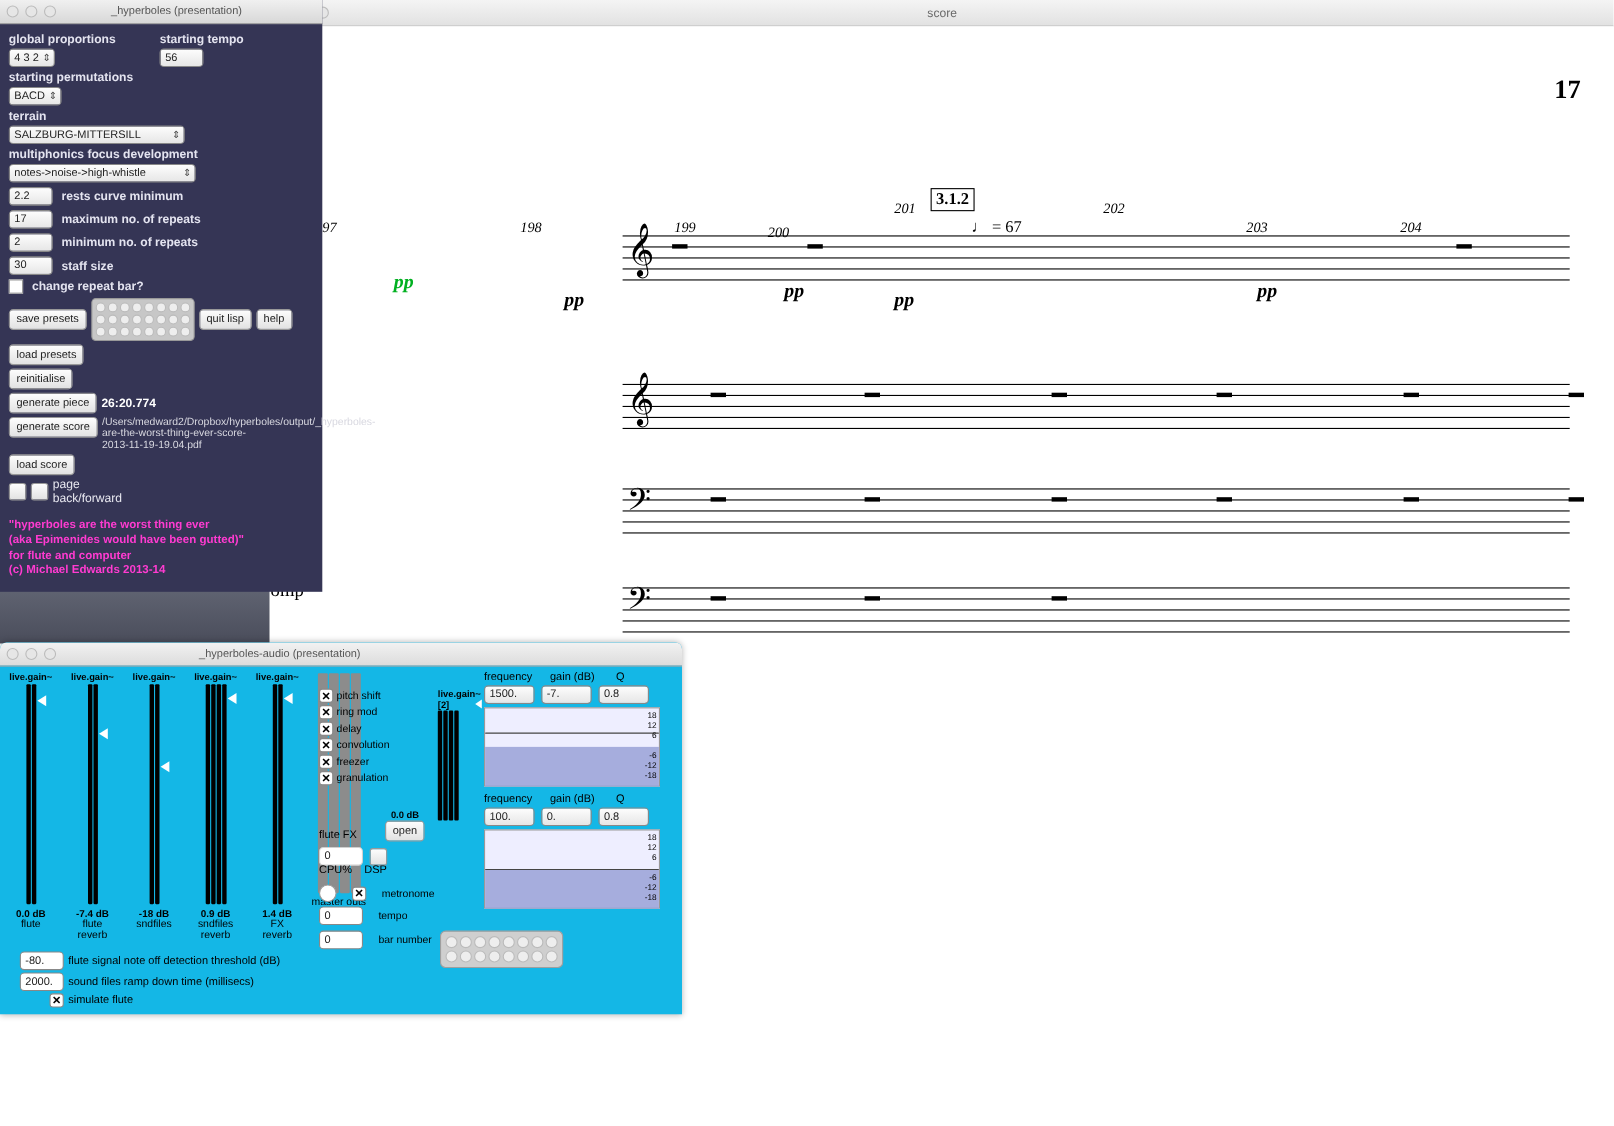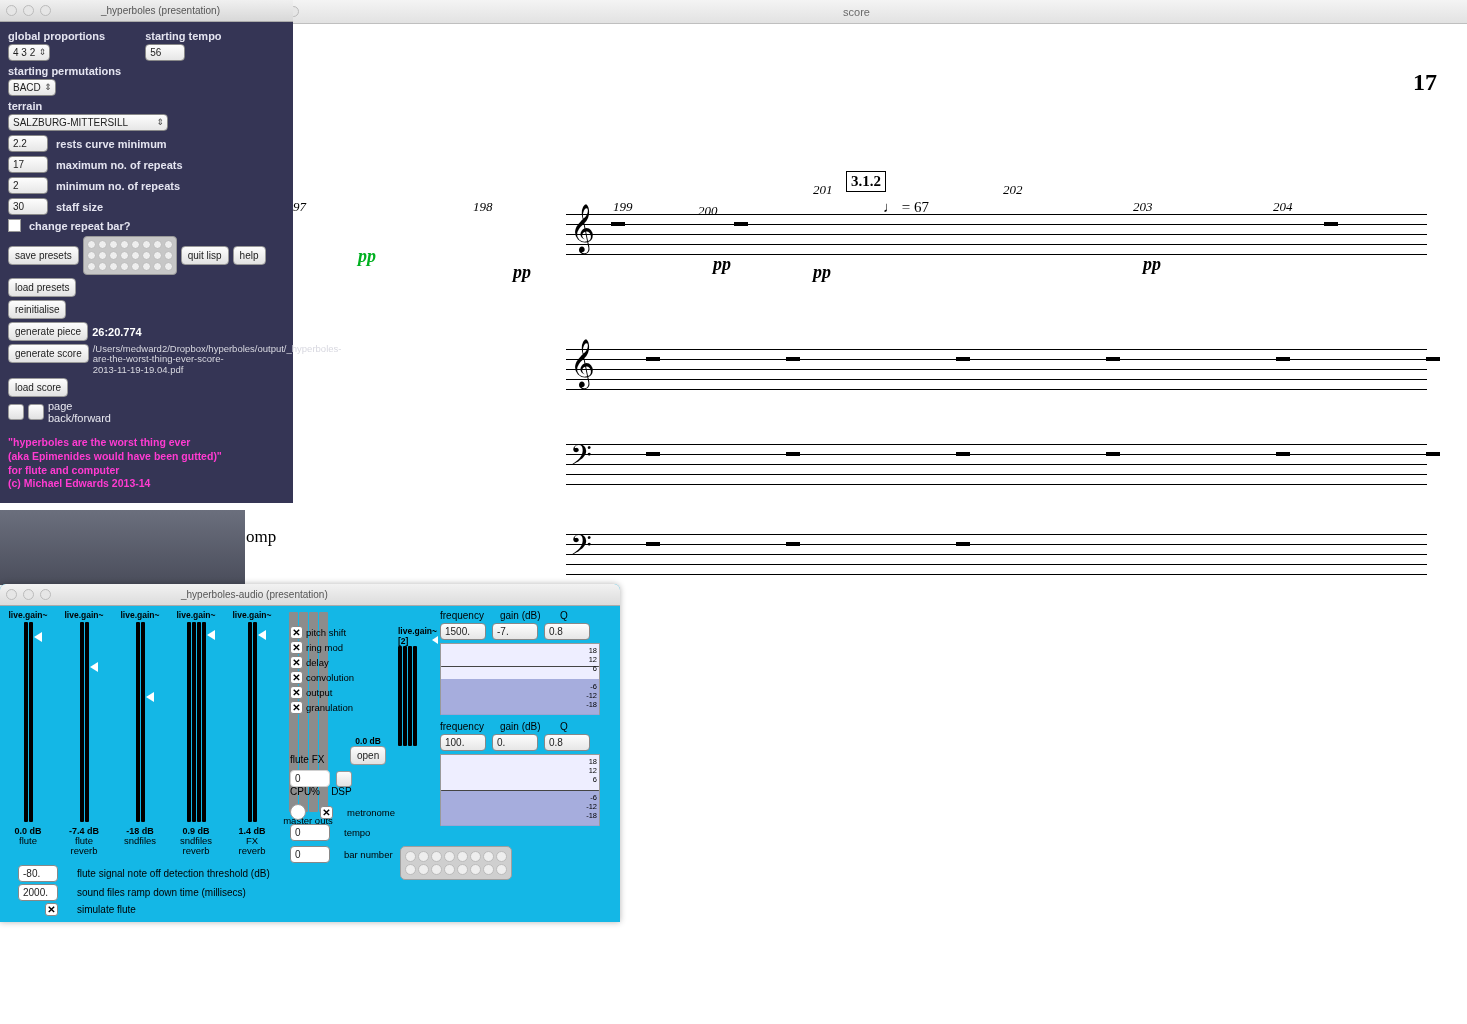--- a/index.html
+++ b/index.html
@@ -102,21 +102,21 @@
     .eq-inputs .numf { width:46px; }
     .eq-graph { width:160px; height:72px; background:#eef; border:1px solid #999; position:relative; margin-bottom:6px;}
     .eq-graph .mid { position:absolute; left:0; right:0; top:50%; height:36px; background:#9da5d9; opacity:.9;}
     .eq-graph .ticks{ position:absolute; right:2px; top:2px; font-size:7.5px; text-align:right; line-height:9px;}
     .eq-graph .trace{position:absolute; left:0; right:0; top:38%; height:1px; background:#444; border-radius:2px;}
 
     .cpu-row, .tempo-row, .bar-row { display:flex; align-items:center; gap:14px; margin-top:3px; font-size:9.5px;}
     .flute-fx-row { display:flex; align-items:center; gap:6px; margin-top:4px;}
 
     .bottom-rows { position:absolute; left:6px; bottom:4px; right:6px; }
-    .bottom-rows .param-row { font-size:10px; gap:19px; margin-bottom:2px;padding-left:12px;}
+    .bottom-rows .param-row { font-size:10px; gap:4px; margin-bottom:2px;padding-left:12px;}
     
     .open-btn-wrap{position:absolute; left:350px; top:130px;}
     .open-v{font-size:8.5px; font-weight:bold; text-align:center;}
     
     .led-grid2 { position:absolute; left:400px; top:240px;
       display:grid; grid-template-columns:repeat(8,11px); grid-template-rows:repeat(2,11px);
       gap:2px; padding:4px; background:#cfcfcf; border-radius:5px; border:1px solid #9f9f9f;}
     .led-grid2 .led{width:11px;height:11px;}
 
     
@@ -247,20 +247,24 @@
       </div>
     </div>
     <div class="row">
       <span class="lbl">starting permutations</span>
       <span class="sel">BACD</span>
     </div>
     <div class="row">
       <span class="lbl">terrain</span>
       <span class="sel" style="min-width:160px;">SALZBURG-MITTERSILL</span>
     </div>
+    <div class="row">
+      <span class="lbl">multiphonics focus development</span>
+      <span class="sel" style="min-width:170px;">notes-&gt;noise-&gt;high-whistle</span>
+    </div>
 
     <div class="param-row">
       <span class="numf">2.2</span>
       <span class="plbl">rests curve minimum</span>
     </div>
     <div class="param-row">
       <span class="numf">17</span>
       <span class="plbl">maximum no. of repeats</span>
     </div>
     <div class="param-row">
@@ -431,21 +435,21 @@
         <div class="fx-row">
           <span class="x-box checked"></span>
           <span>delay</span>
         </div>
         <div class="fx-row">
           <span class="x-box checked"></span>
           <span>convolution</span>
         </div>
         <div class="fx-row">
           <span class="x-box checked"></span>
-          <span>output</span>
+          <span>freezer</span>
         </div>
         <div class="fx-row">
           <span class="x-box checked"></span>
           <span>granulation</span>
         </div>
       </div>
 
     <div class="open-btn-wrap">
       <div class="open-v">0.0 dB</div>
       <span class="btn">open</span>

